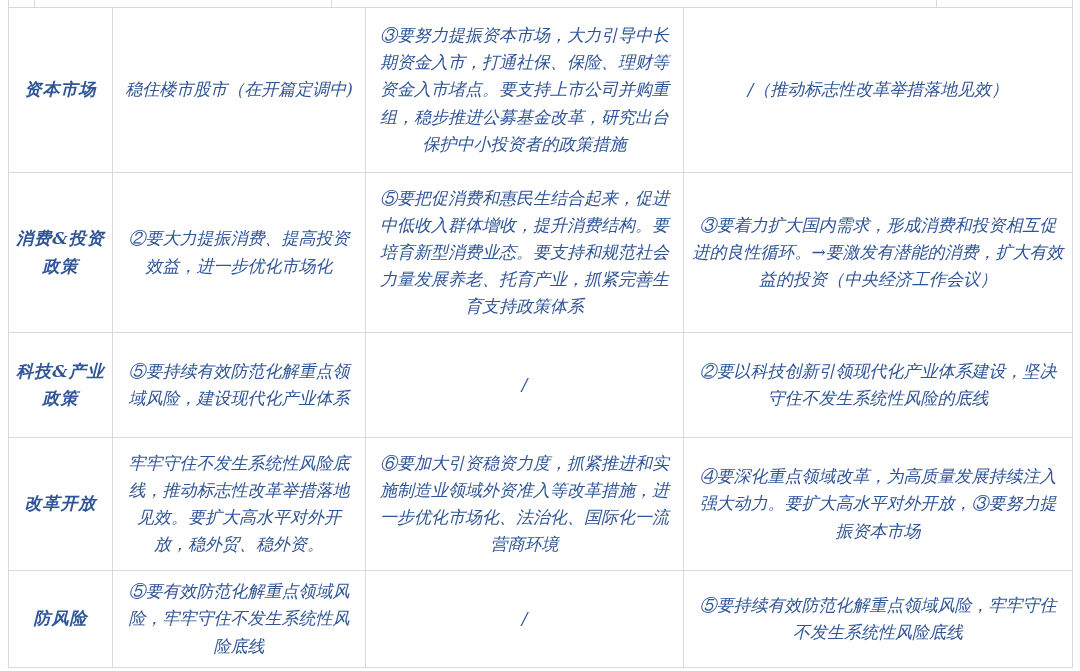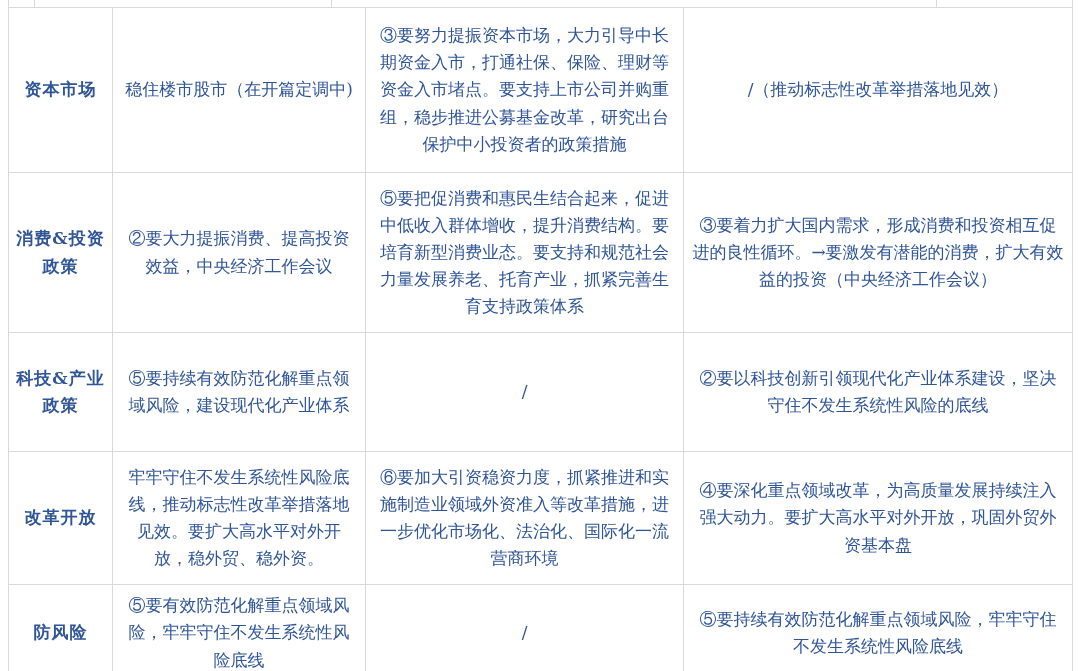--- a/index.html
+++ b/index.html
@@ -51,30 +51,31 @@
   table.policy-table td {
     border: 1px solid #d9d9d9;
     color: #2f5597;
     font-size: 17px;
     line-height: 1.6;
     text-align: center;
     vertical-align: middle;
     padding: 2px 8px;
     word-break: break-all;
     background: #ffffff;
+    font-style: italic;
   }
   table.policy-table td.label-cell {
     font-weight: bold;
     letter-spacing: 1px;
     padding: 2px 5px;
   }
   
   table.policy-table tr:nth-child(1) { height: 165px; }
   table.policy-table tr:nth-child(2) { height: 160px; }
-  table.policy-table tr:nth-child(3) { height: 119px; }
+  table.policy-table tr:nth-child(3) { height: 105px; }
   table.policy-table tr:nth-child(4) { height: 133px; }
   table.policy-table tr:nth-child(5) { height: 97px; }
 </style>
 </head>
 <body>
 
 <div class="sheet">
 
   <div class="stub-row">
     <span class="vline v1"></span>
@@ -91,35 +92,35 @@
     </colgroup>
     <tbody id="table-body">
         <tr>
           <td class="label-cell">资本市场</td>
           <td>稳住楼市股市（在开篇定调中)</td>
           <td>③要努力提振资本市场，大力引导中长期资金入市，打通社保、保险、理财等资金入市堵点。要支持上市公司并购重组，稳步推进公募基金改革，研究出台保护中小投资者的政策措施</td>
           <td>/（推动标志性改革举措落地见效）</td>
         </tr>
         <tr>
           <td class="label-cell">消费&amp;投资政策</td>
-          <td>②要大力提振消费、提高投资效益，中央经济工作会议</td>
+          <td>②要大力提振消费、提高投资效益，进一步优化市场化</td>
           <td>⑤要把促消费和惠民生结合起来，促进中低收入群体增收，提升消费结构。要培育新型消费业态。要支持和规范社会力量发展养老、托育产业，抓紧完善生育支持政策体系</td>
           <td>③要着力扩大国内需求，形成消费和投资相互促进的良性循环。→要激发有潜能的消费，扩大有效益的投资（中央经济工作会议）</td>
         </tr>
         <tr>
           <td class="label-cell">科技&amp;产业政策</td>
           <td>⑤要持续有效防范化解重点领域风险，建设现代化产业体系</td>
           <td>/</td>
           <td>②要以科技创新引领现代化产业体系建设，坚决守住不发生系统性风险的底线</td>
         </tr>
         <tr>
           <td class="label-cell">改革开放</td>
           <td>牢牢守住不发生系统性风险底线，推动标志性改革举措落地见效。要扩大高水平对外开放，稳外贸、稳外资。</td>
           <td>⑥要加大引资稳资力度，抓紧推进和实施制造业领域外资准入等改革措施，进一步优化市场化、法治化、国际化一流营商环境</td>
-          <td>④要深化重点领域改革，为高质量发展持续注入强大动力。要扩大高水平对外开放，巩固外贸外资基本盘</td>
+          <td>④要深化重点领域改革，为高质量发展持续注入强大动力。要扩大高水平对外开放，③要努力提振资本市场</td>
         </tr>
         <tr>
           <td class="label-cell">防风险</td>
           <td>⑤要有效防范化解重点领域风险，牢牢守住不发生系统性风险底线</td>
           <td>/</td>
           <td>⑤要持续有效防范化解重点领域风险，牢牢守住不发生系统性风险底线</td>
         </tr>
       </tbody>
   </table>
 

